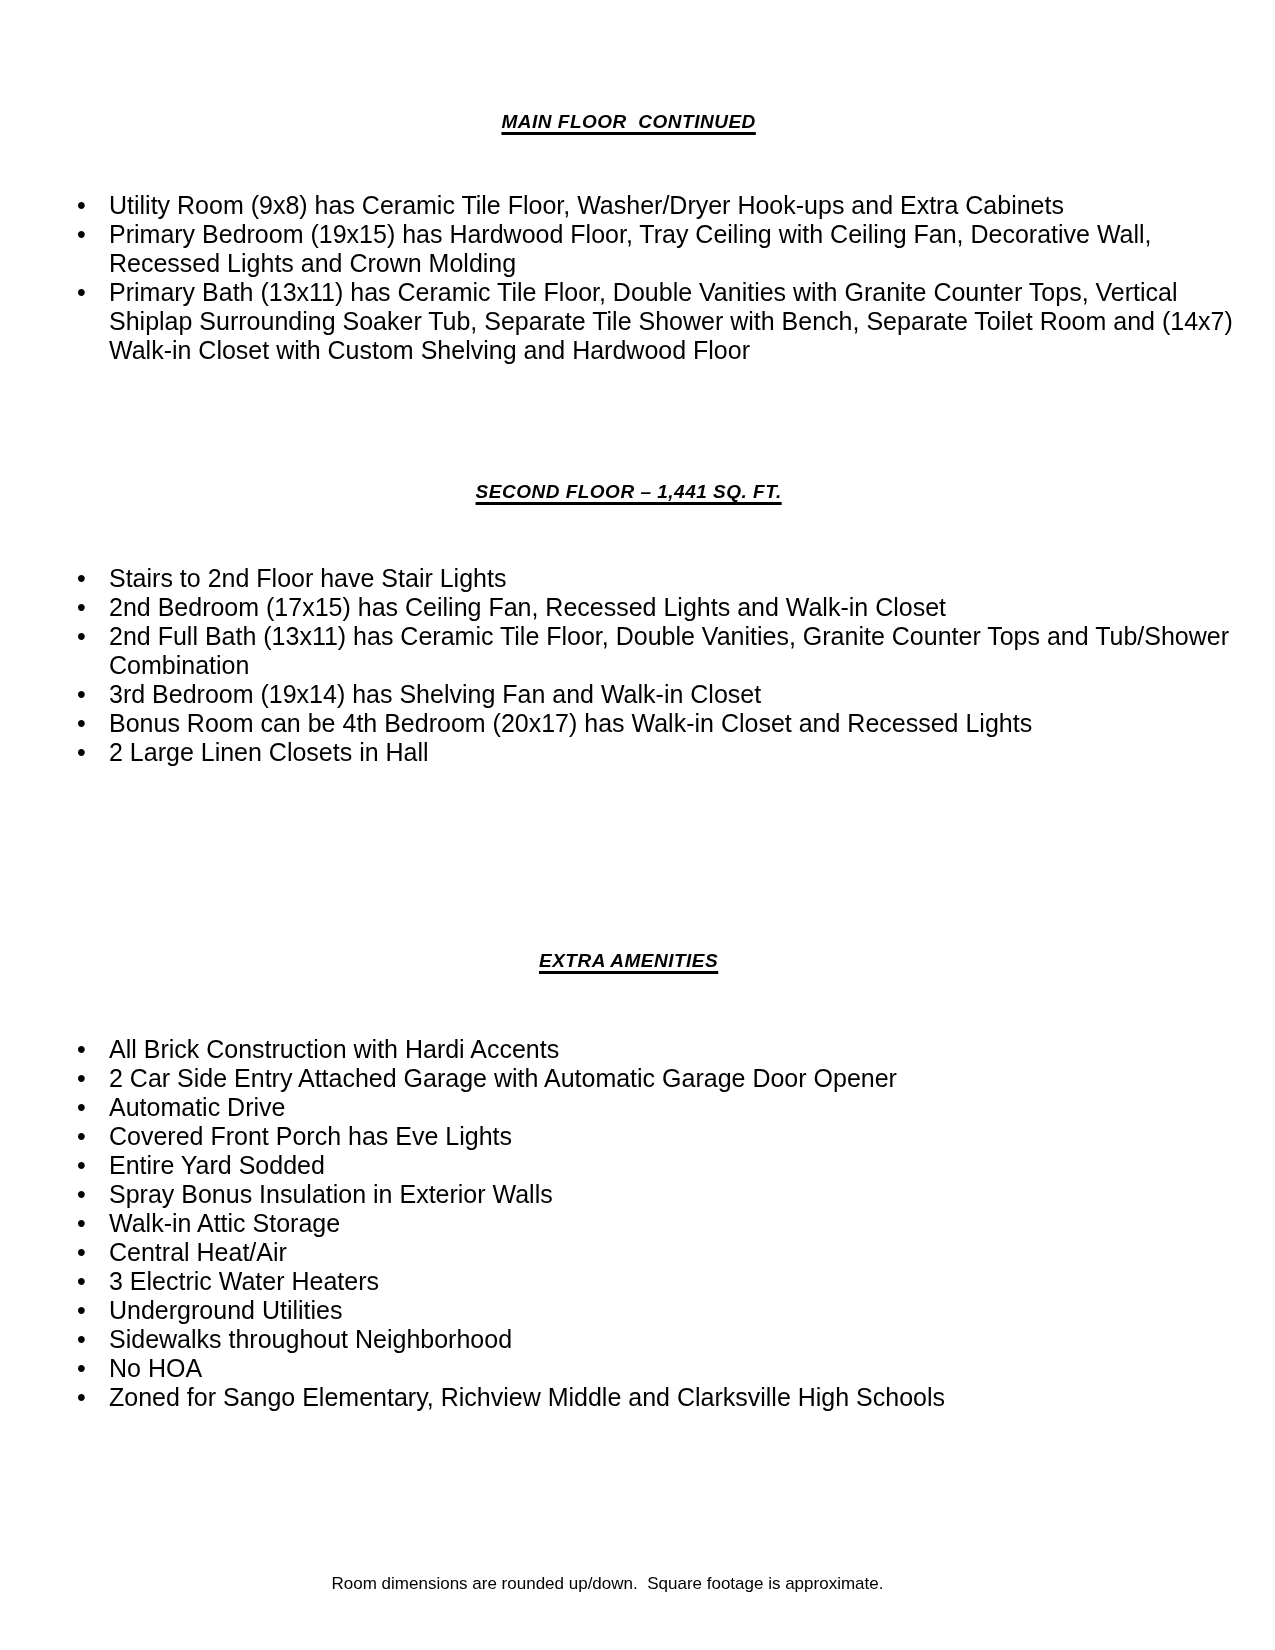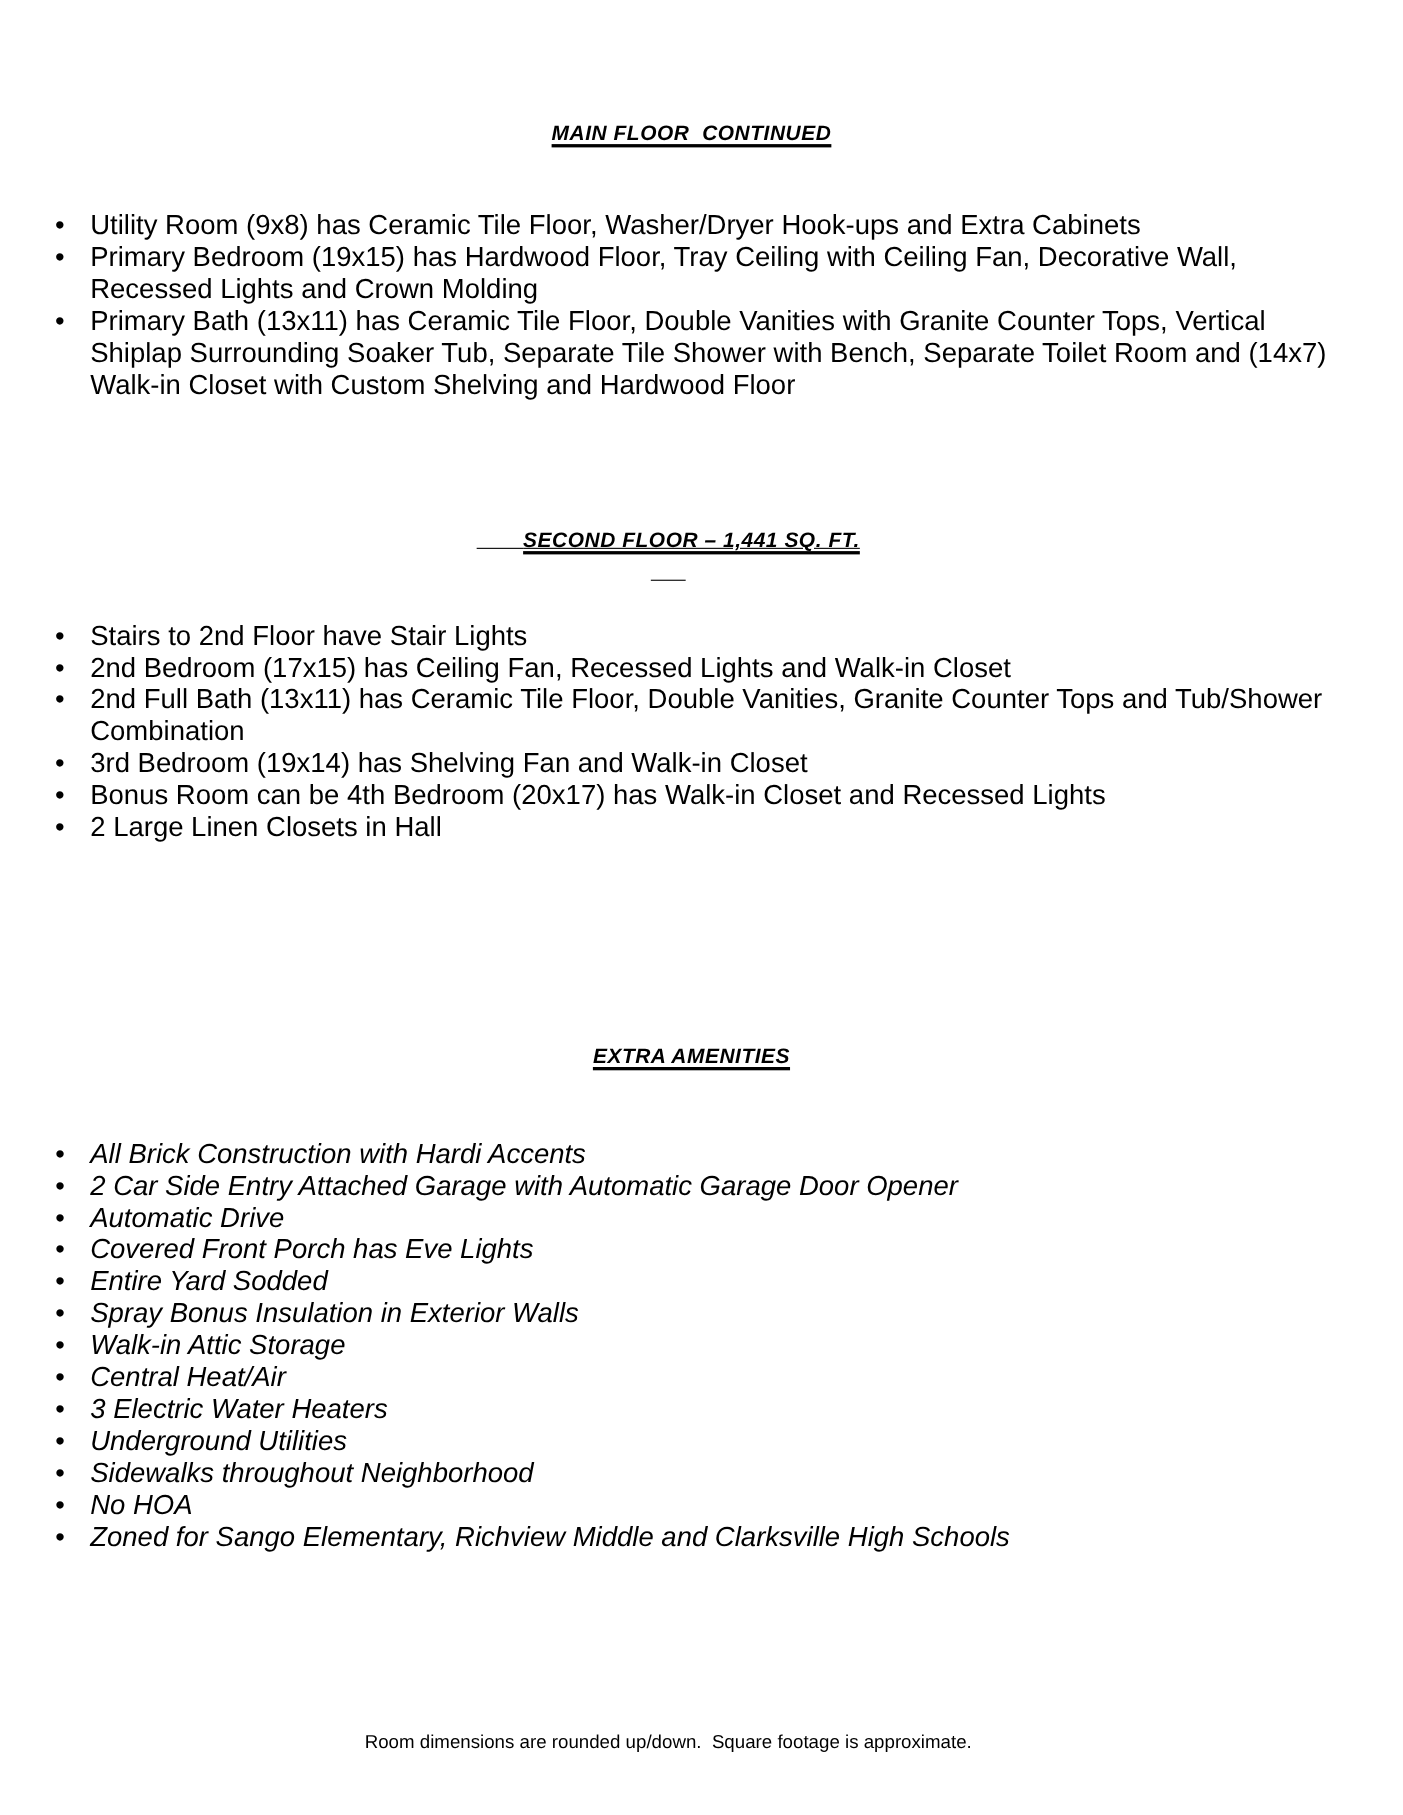--- a/index.html
+++ b/index.html
@@ -25,42 +25,43 @@
     font-style: italic;
     white-space: pre;
   }
   .heading .heading-text {
     text-decoration: underline;
     text-decoration-thickness: 2.5px;
     text-underline-offset: 4px;
     letter-spacing: 0.5px;
   }
   .h1 { margin-top: 78px; }
-  .h2 { margin-top: 83px; text-decoration: underline; }
+  .h2 { margin-top: 83px; }
   .h3 { margin-top: 150px; }
 
   ul.bullets {
     list-style: none;
     font-size: 25px;
     line-height: 29px;
   }
   ul.bullets li {
     position: relative;
     padding-left: 82px;
     white-space: pre;
+    margin-left: 27px;
   }
   ul.bullets li::before {
     content: "\2022";
     position: absolute;
     left: 50px;
     top: 0;
   }
   .list1 { margin-top: 26px; }
   .list2 { margin-top: 29px; line-height: 29.5px; }
-  .list3 { margin-top: 31px; line-height: 30.5px; font-style: italic; }
+  .list3 { margin-top: 31px; line-height: 30.5px; }
 
   .footer {
     margin-top: 122px;
     text-align: center;
     font-size: 17px;
     line-height: 20px;
     white-space: pre;
   }
 </style>
 </head>

